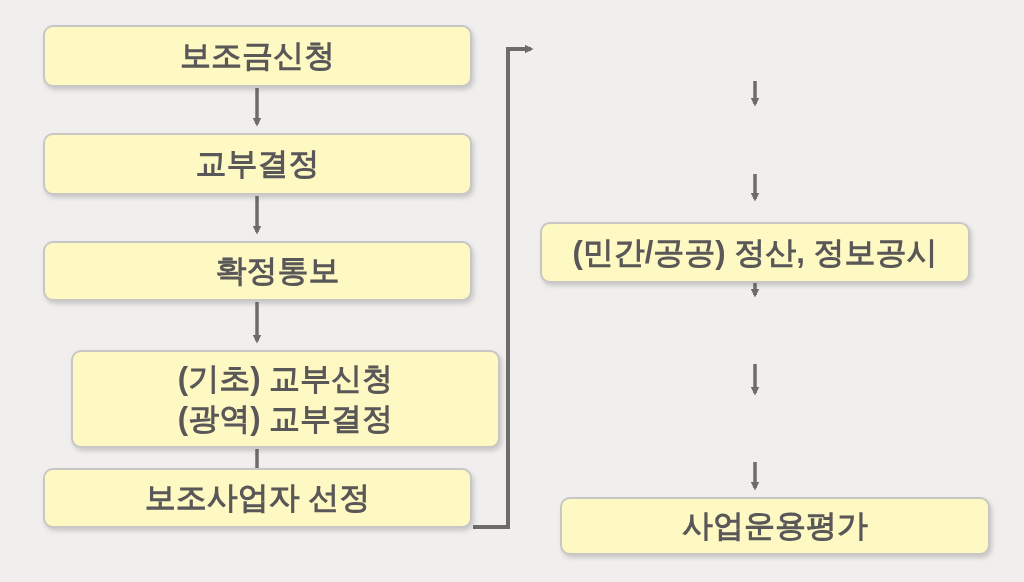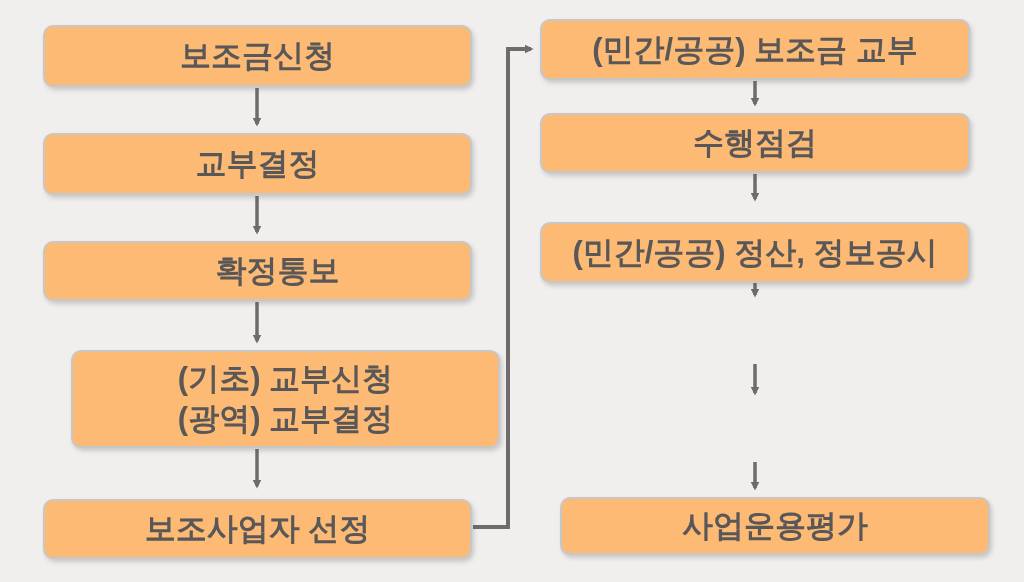--- a/index.html
+++ b/index.html
@@ -17,21 +17,21 @@
   }
   .connector-layer {
     position: absolute;
     left: 0; top: 0;
     width: 1024px;
     height: 582px;
     pointer-events: none;
   }
   .flow-box {
     position: absolute;
-    background: #fdba74;
+    background: #fef9c3;
     border: 2px solid #c9c7c6;
     border-radius: 10px;
     box-shadow: 2px 3px 4px rgba(90, 88, 87, 0.25);
     display: flex;
     align-items: center;
     justify-content: center;
     text-align: center;
     color: #595757;
     font-weight: bold;
     font-size: 31px;
@@ -40,21 +40,21 @@
     box-sizing: border-box;
     letter-spacing: 0px;
   }
   
   .col-left  { left: 43px;  width: 429px; }
   .col-right { left: 540px; width: 430px; }
   .l1 { top: 25px;  height: 62px; }
   .l2 { top: 133px; height: 62px; }
   .l3 { top: 241px; height: 60px; padding-left: 40px; }
   .l4 { top: 350px; height: 98px; margin-left: 28px; }
-  .l5 { top: 499px; height: 60px; }
+  .l5 { top: 468px; height: 60px; }
   .r1 { top: 19px;  height: 61px; }
   .r2 { top: 113px; height: 60px; }
   .r3 { top: 222px; height: 61px; text-align: center; }
   .r4 { top: 304px; height: 59px; }
   .r5 { top: 402px; height: 59px; }
   .r6 { top: 497px; height: 58px; margin-left: 20px; }
 </style>
 </head>
 <body>
 
@@ -81,18 +81,16 @@
     <path d="M 473 527 L 508 527 L 508 49 L 531 49" fill="none" stroke="#6e6b6b" stroke-width="4" marker-end="url(#arrowhead)"></path>
   </svg>
 
   <div class="flow-box col-left l1">보조금신청</div>
   <div class="flow-box col-left l2">교부결정</div>
   <div class="flow-box col-left l3">확정통보</div>
   <div class="flow-box col-left l4">(기초) 교부신청
 (광역) 교부결정</div>
   <div class="flow-box col-left l5">보조사업자 선정</div>
 
-  <div class="flow-box col-right r1">(민간/공공) 보조금 교부</div>
-  <div class="flow-box col-right r2">수행점검</div>
   <div class="flow-box col-right r3">(민간/공공) 정산, 정보공시</div>
   <div class="flow-box col-right r6">사업운용평가</div>
 
 </div>
 
 </body></html>

